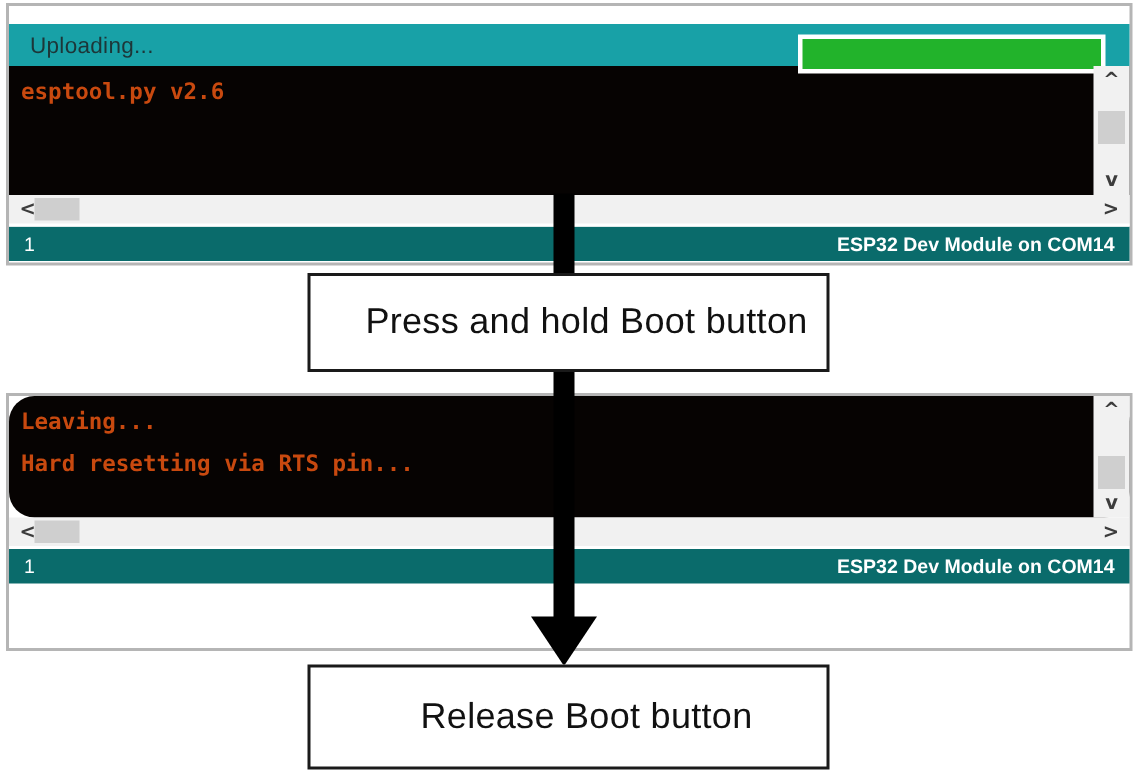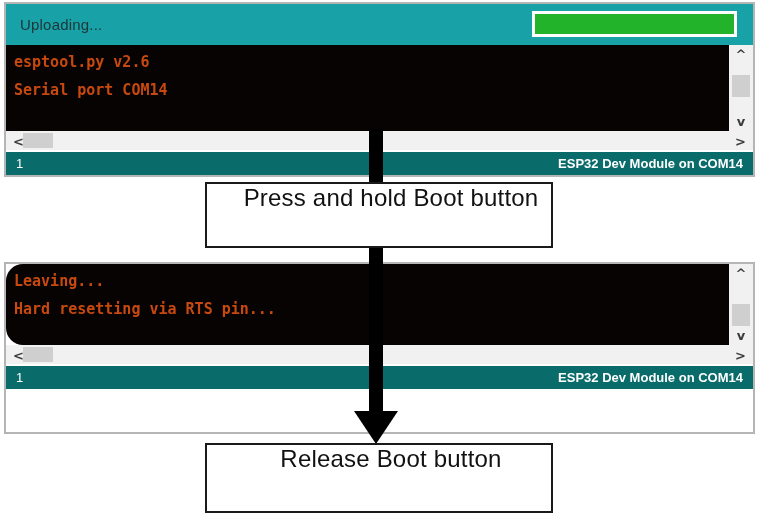--- a/index.html
+++ b/index.html
@@ -6,21 +6,21 @@
   .canvas{position:relative;width:763px;height:517px;background:#ffffff;overflow:hidden;
           font-family:"Liberation Sans",sans-serif;}
 
   
   .ide-panel{position:absolute;left:4px;width:751px;border:2px solid var(--window_border);
              box-sizing:border-box;background:#fff;z-index:1;}
   .win1{top:2px;height:175px;}
   .win2{top:262px;height:172px;}
 
   .ide-header{position:relative;background:var(--header_teal);display:flex;align-items:center;}
-  .win1 .ide-header{height:41px;}
+  .win1 .ide-header{height:28px;margin-top:12px;}
   .win2 .ide-header{height:43px;}
   .status-text{padding-left:14px;font-size:15px;color:var(--header_text);letter-spacing:.2px;}
 
   .progress{position:absolute;right:16px;top:7px;width:205px;height:26px;
             background:var(--progress_border);box-sizing:border-box;padding:3px;}
   .progress-fill{height:100%;background:var(--progress_green);}
 
   .ide-console-row{display:flex;background:var(--console_bg);}
   .win1 .ide-console-row{height:86px;}
   .win2 .ide-console-row{height:81px;border-radius:17px;}
@@ -51,41 +51,40 @@
   .arrow-seg{position:absolute;left:369px;width:14px;background:var(--arrow_color);z-index:20;}
   .seg1{top:129px;height:55px;}
   .seg2{top:246px;height:166px;}
   .arrow-head{position:absolute;left:354px;top:411px;width:0;height:0;z-index:20;
               border-left:22px solid transparent;border-right:22px solid transparent;
               border-top:33px solid var(--arrow_color);}
 
   
   .step-box{position:absolute;left:205px;width:348px;background:#ffffff;
             border:2px solid var(--annotation_border);box-sizing:border-box;z-index:30;
-            display:flex;justify-content:center;padding-left:24px;}
+            display:flex;align-items:center;justify-content:center;padding-left:24px;}
   .box1{top:182px;height:66px;}
   .box2{top:443px;height:70px;}
   .step-box span{font-size:24px;color:var(--annotation_text);letter-spacing:.2px;}
 </style>
 </head>
 <body>
 
 <div class="canvas">
 
   <div class="ide-panel win1">
     <div class="ide-header">
       <span class="status-text">Uploading...</span>
       <div class="progress">
         <div class="progress-fill" style="width: 100%;"></div>
       </div>
     </div>
     <div class="ide-console-row">
       <div class="console">
         <div class="console-line">esptool.py v2.6</div>
-        <div class="console-line">Serial port COM14</div>
       </div>
       <div class="vscroll">
         <span class="scroll-arrow up">^</span>
         <span class="vthumb"></span>
         <span class="scroll-arrow down">v</span>
       </div>
     </div>
     <div class="hscroll">
       <span class="scroll-arrow left">&lt;</span>
       <span class="hthumb"></span>

